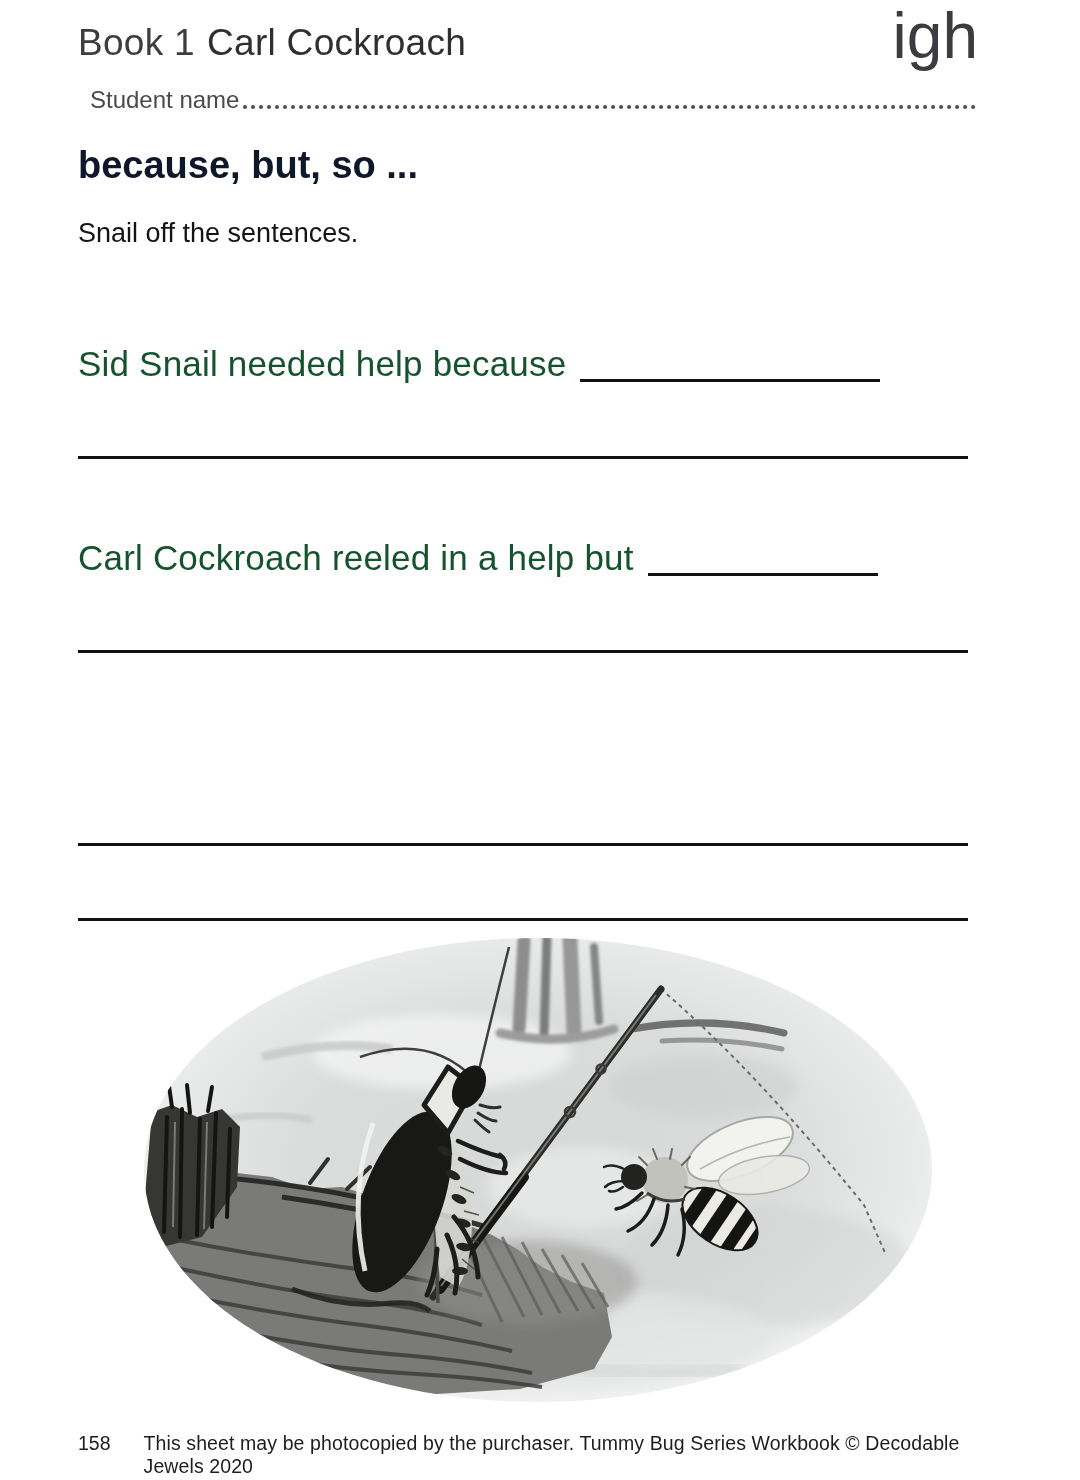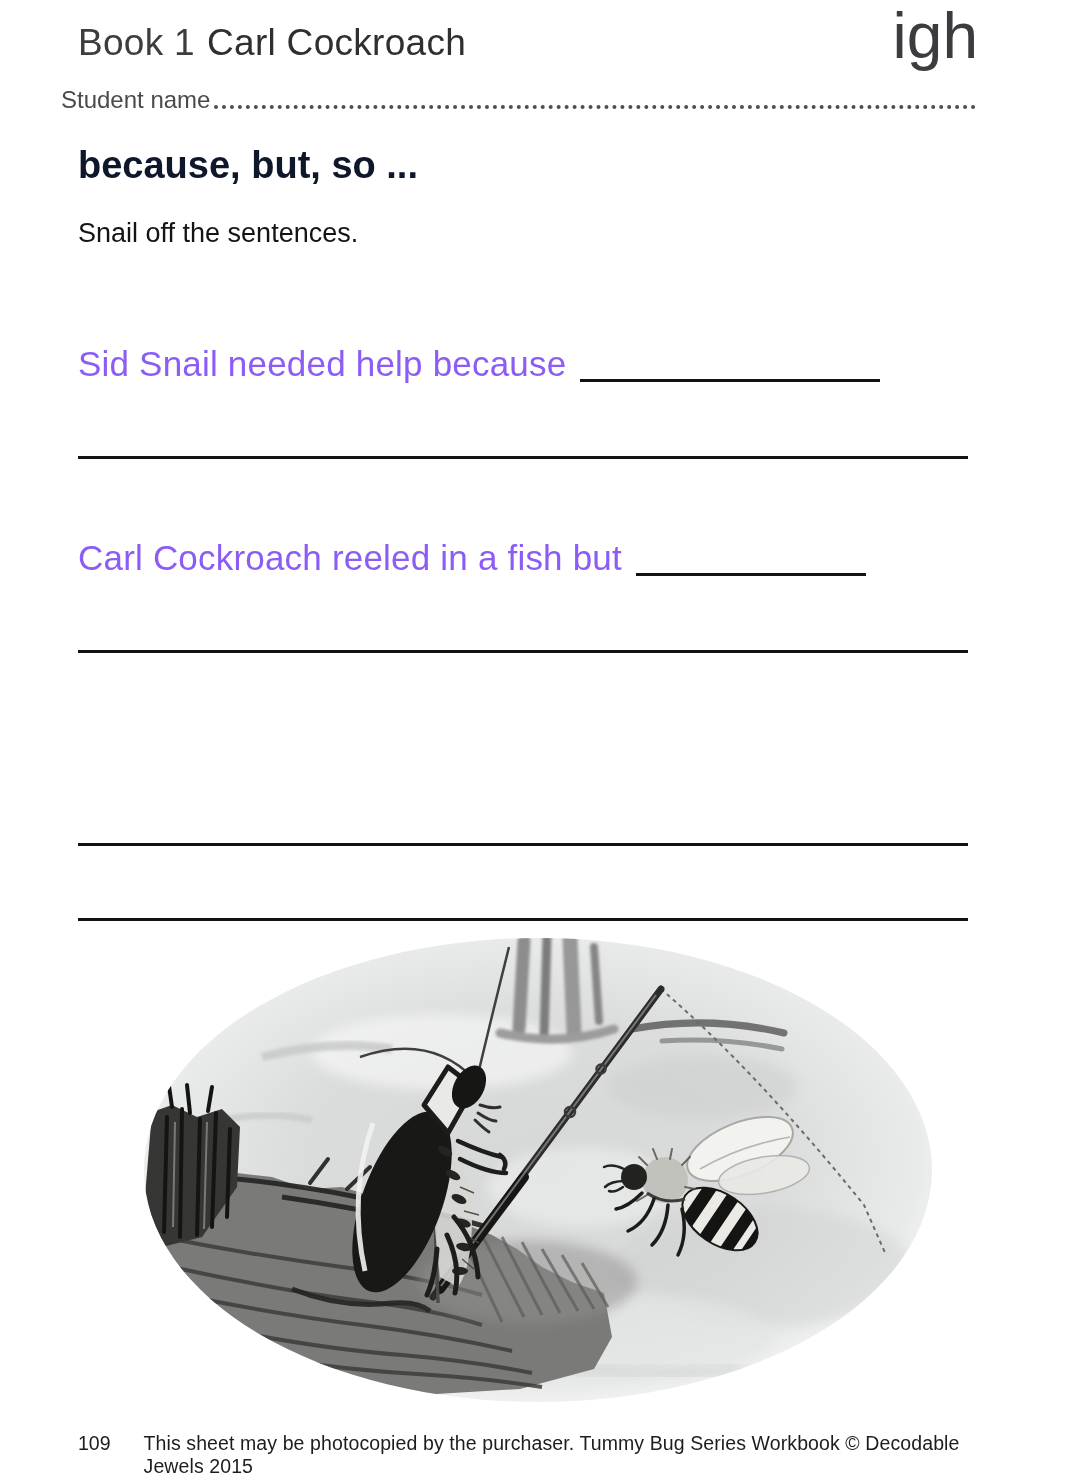--- a/index.html
+++ b/index.html
@@ -6,30 +6,30 @@
   .page {
     position:relative; width:1080px; height:1480px; background:#ffffff;
     font-family:"Liberation Sans", sans-serif; overflow:hidden;
   }
   
   .book-title { position:absolute; top:22px; left:78px; margin:0; font-size:37px;
     font-weight:400; color:#3d3d3d; letter-spacing:.3px; }
   .book-name { font-weight:400; color:#2f2f2f; margin-left:12px; }
   .phoneme { position:absolute; top:-2px; right:102px; font-size:64px; font-weight:400;
     color:#3b3b40; line-height:1.2; }
-  .student-row { position:absolute; top:86px; left:61px; right:104px;
+  .student-row { position:absolute; top:86px; left:90px; right:104px;
     display:flex; align-items:flex-end; }
   .student-label { font-size:24px; color:#4a4a4a; white-space:nowrap; }
   .student-dots { flex:1; height:0; border-bottom:4px dotted #4e4e4e; margin:0 0 5px 4px; }
   
   .exercise-heading { position:absolute; top:144px; left:78px; margin:0;
     font-size:38px; font-weight:700; color:#0f172a; }
   .instruction { position:absolute; top:218px; left:78px; margin:0;
     font-size:27px; color:#141414; }
-  .sentence { position:absolute; left:78px; margin:0; font-size:35px; color:#8b5cf6;
+  .sentence { position:absolute; left:78px; margin:0; font-size:35px; color:#14532d;
     white-space:nowrap; letter-spacing:.2px; }
   .sentence-1 { top:344px; }
   .sentence-2 { top:538px; }
   .sentence-3 { top:730px; }
   .inline-blank { display:inline-block; height:8px;
     border-bottom:3.5px solid #121212; vertical-align:-6px; }
   .blank-1 { width:300px; margin-left:14px; }
   .blank-2 { width:230px; margin-left:14px; }
   .write-line { position:absolute; left:78px; right:112px; height:0;
     border-bottom:3.5px solid #121212; }
@@ -58,21 +58,21 @@
     <span class="student-label">Student name</span>
     <span class="student-dots"></span>
   </div>
 
   <h2 class="exercise-heading">because, but, so ...</h2>
   <p class="instruction">Snail off the sentences.</p>
 
   <p class="sentence sentence-1"><span>Sid Snail needed help because</span><span class="inline-blank blank-1"></span></p>
   <div class="write-line line-1"></div>
 
-  <p class="sentence sentence-2"><span>Carl Cockroach reeled in a fish but</span><span class="inline-blank blank-2"></span></p>
+  <p class="sentence sentence-2"><span>Carl Cockroach reeled in a help but</span><span class="inline-blank blank-2"></span></p>
   <div class="write-line line-2"></div>
 
   <div class="write-line line-3a"></div>
   <div class="write-line line-3b"></div>
 
   <figure class="illustration" aria-label="Grayscale watercolour of Carl Cockroach standing on a log holding a fishing rod, with a bee flying beside the fishing line">
     <svg width="792" height="466" viewBox="0 0 792 466" xmlns="http://www.w3.org/2000/svg">
       <defs>
         <radialGradient id="wash" cx="0.5" cy="0.48" r="0.62">
           <stop offset="0" stop-color="#d6d8d7"></stop>
@@ -257,17 +257,17 @@
             <path d="M526 268 q-2 26 -16 40"></path>
             <path d="M540 272 q6 26 -4 46"></path>
             <path d="M500 256 q-14 14 -26 16"></path>
           </g>
         </g>
       </g>
     </svg>
   </figure>
 
   <footer class="footer">
-    <span>109</span>
-    <span class="copyright">This sheet may be photocopied by the purchaser. Tummy Bug Series Workbook © Decodable Jewels 2015</span>
+    <span>158</span>
+    <span class="copyright">This sheet may be photocopied by the purchaser. Tummy Bug Series Workbook © Decodable Jewels 2020</span>
   </footer>
 
 </div>
 
 </body></html>

